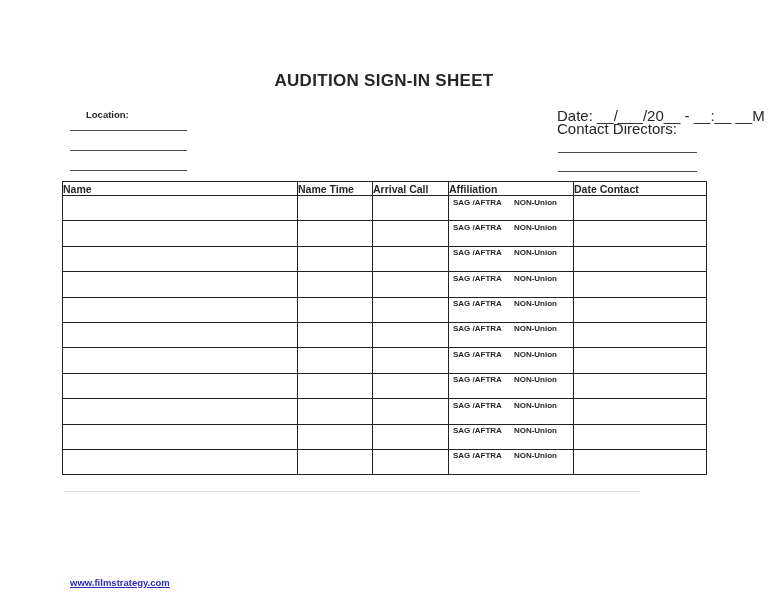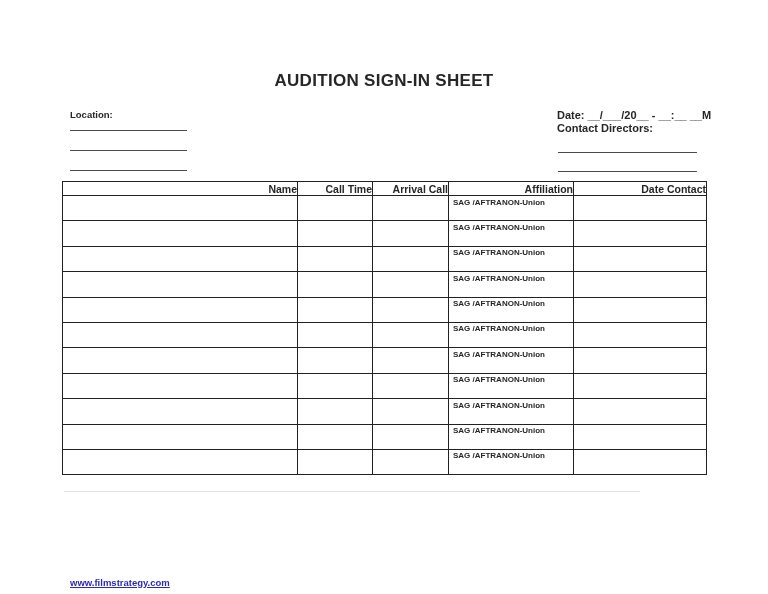--- a/index.html
+++ b/index.html
@@ -25,28 +25,29 @@
     font-weight: bold;
     letter-spacing: 0.3px;
     color: #262626;
   }
   .label-sm {
     position: absolute;
     font-size: 9.5px;
     font-weight: bold;
     color: #262626;
     white-space: nowrap;
+    margin-left: 16px;
   }
   .location-label { left: 70px; top: 109px; }
   .date-block {
     position: absolute;
     left: 557px;
     top: 109px;
-    font-size: 11px;
-    font-weight: bold;
+    font-size: 15px;
+    font-weight: normal;
     color: #262626;
     line-height: 13px;
     white-space: nowrap;
   }
   .blank-line {
     position: absolute;
     height: 0;
     border-bottom: 1.5px solid #4a4a4a;
   }
   .blank-line.left  { left: 70px;  width: 117px; }
@@ -67,29 +68,30 @@
   }
   table.signin th,
   table.signin td {
     border: 1.8px solid #222222;
     padding: 0;
   }
   table.signin th {
     font-size: 10.5px;
     font-weight: bold;
     height: 13px;
-    text-align: right;
+    text-align: left;
     color: #262626;
   }
   table.signin td {
     height: 24.4px;
     vertical-align: top;
   }
   .aff-wrap {
     display: flex;
+    gap: 12px;
     padding: 1.5px 0 0 4px;
     font-size: 8px;
     font-weight: bold;
     color: #262626;
     white-space: nowrap;
   }
   .artifact-line {
     position: absolute;
     left: 64px;
     top: 491px;
@@ -131,21 +133,21 @@
   <colgroup>
     <col style="width:235px">
     <col style="width:75px">
     <col style="width:76px">
     <col style="width:125px">
     <col style="width:133px">
   </colgroup>
   <thead>
     <tr>
       <th>Name</th>
-      <th>Call Time</th>
+      <th>Name Time</th>
       <th>Arrival Call</th>
       <th>Affiliation</th>
       <th>Date Contact</th>
     </tr>
   </thead>
   <tbody id="signin-table-body">
 
   <tr>
     <td></td>
     <td></td>

